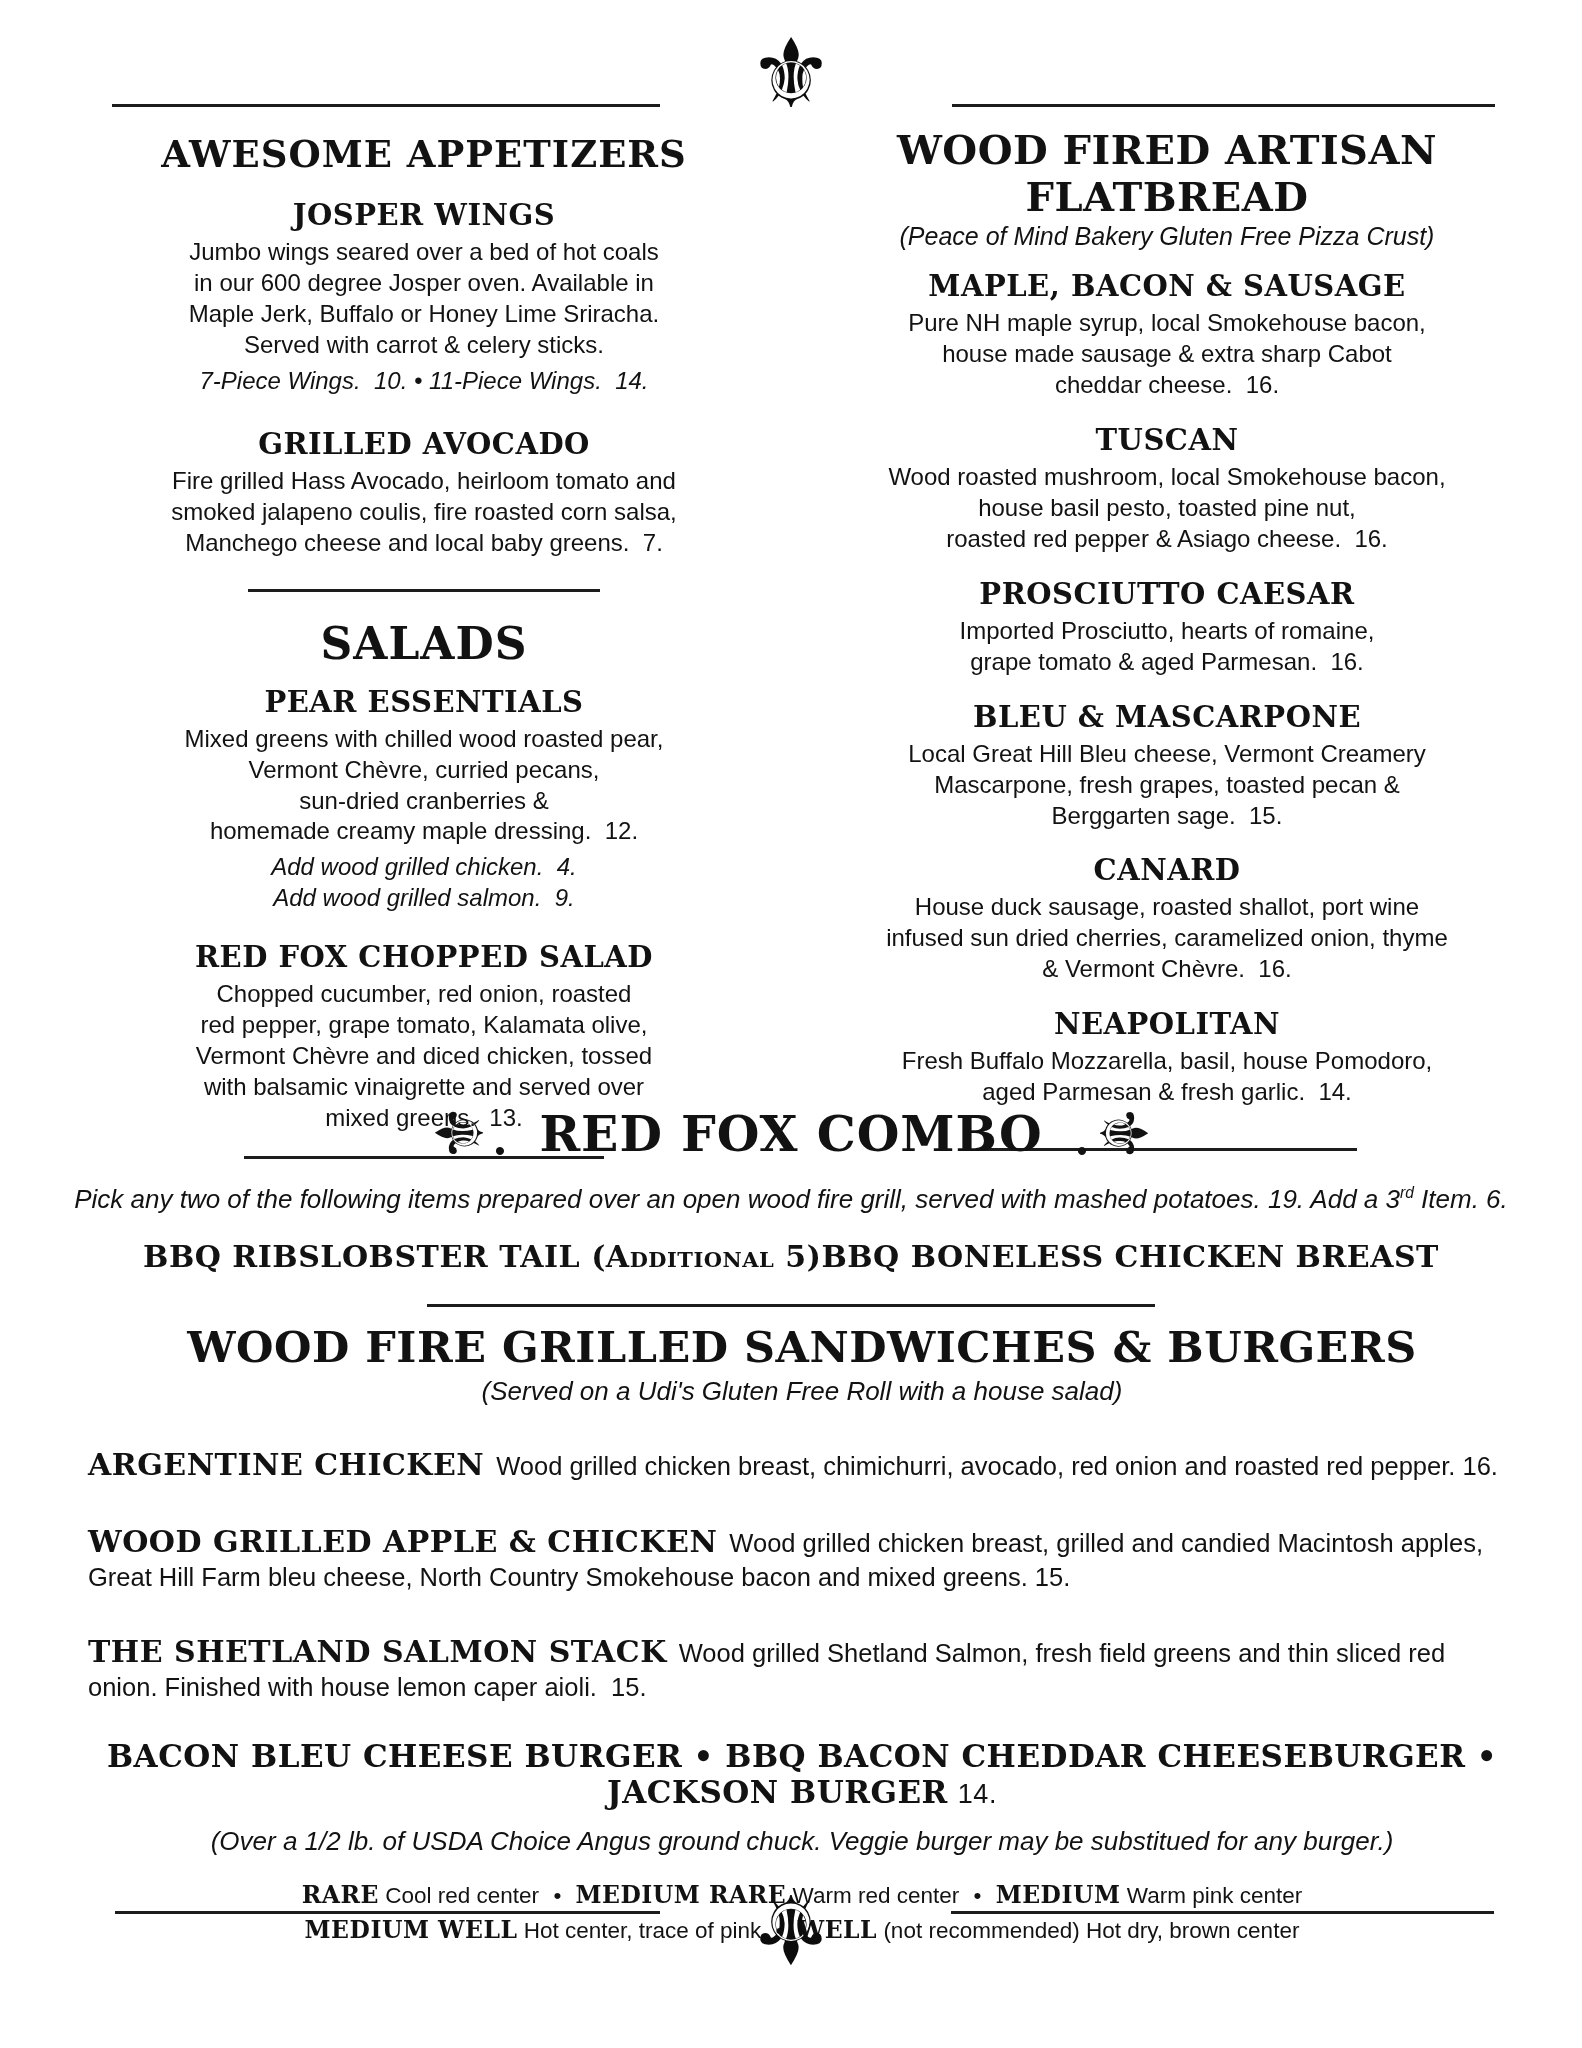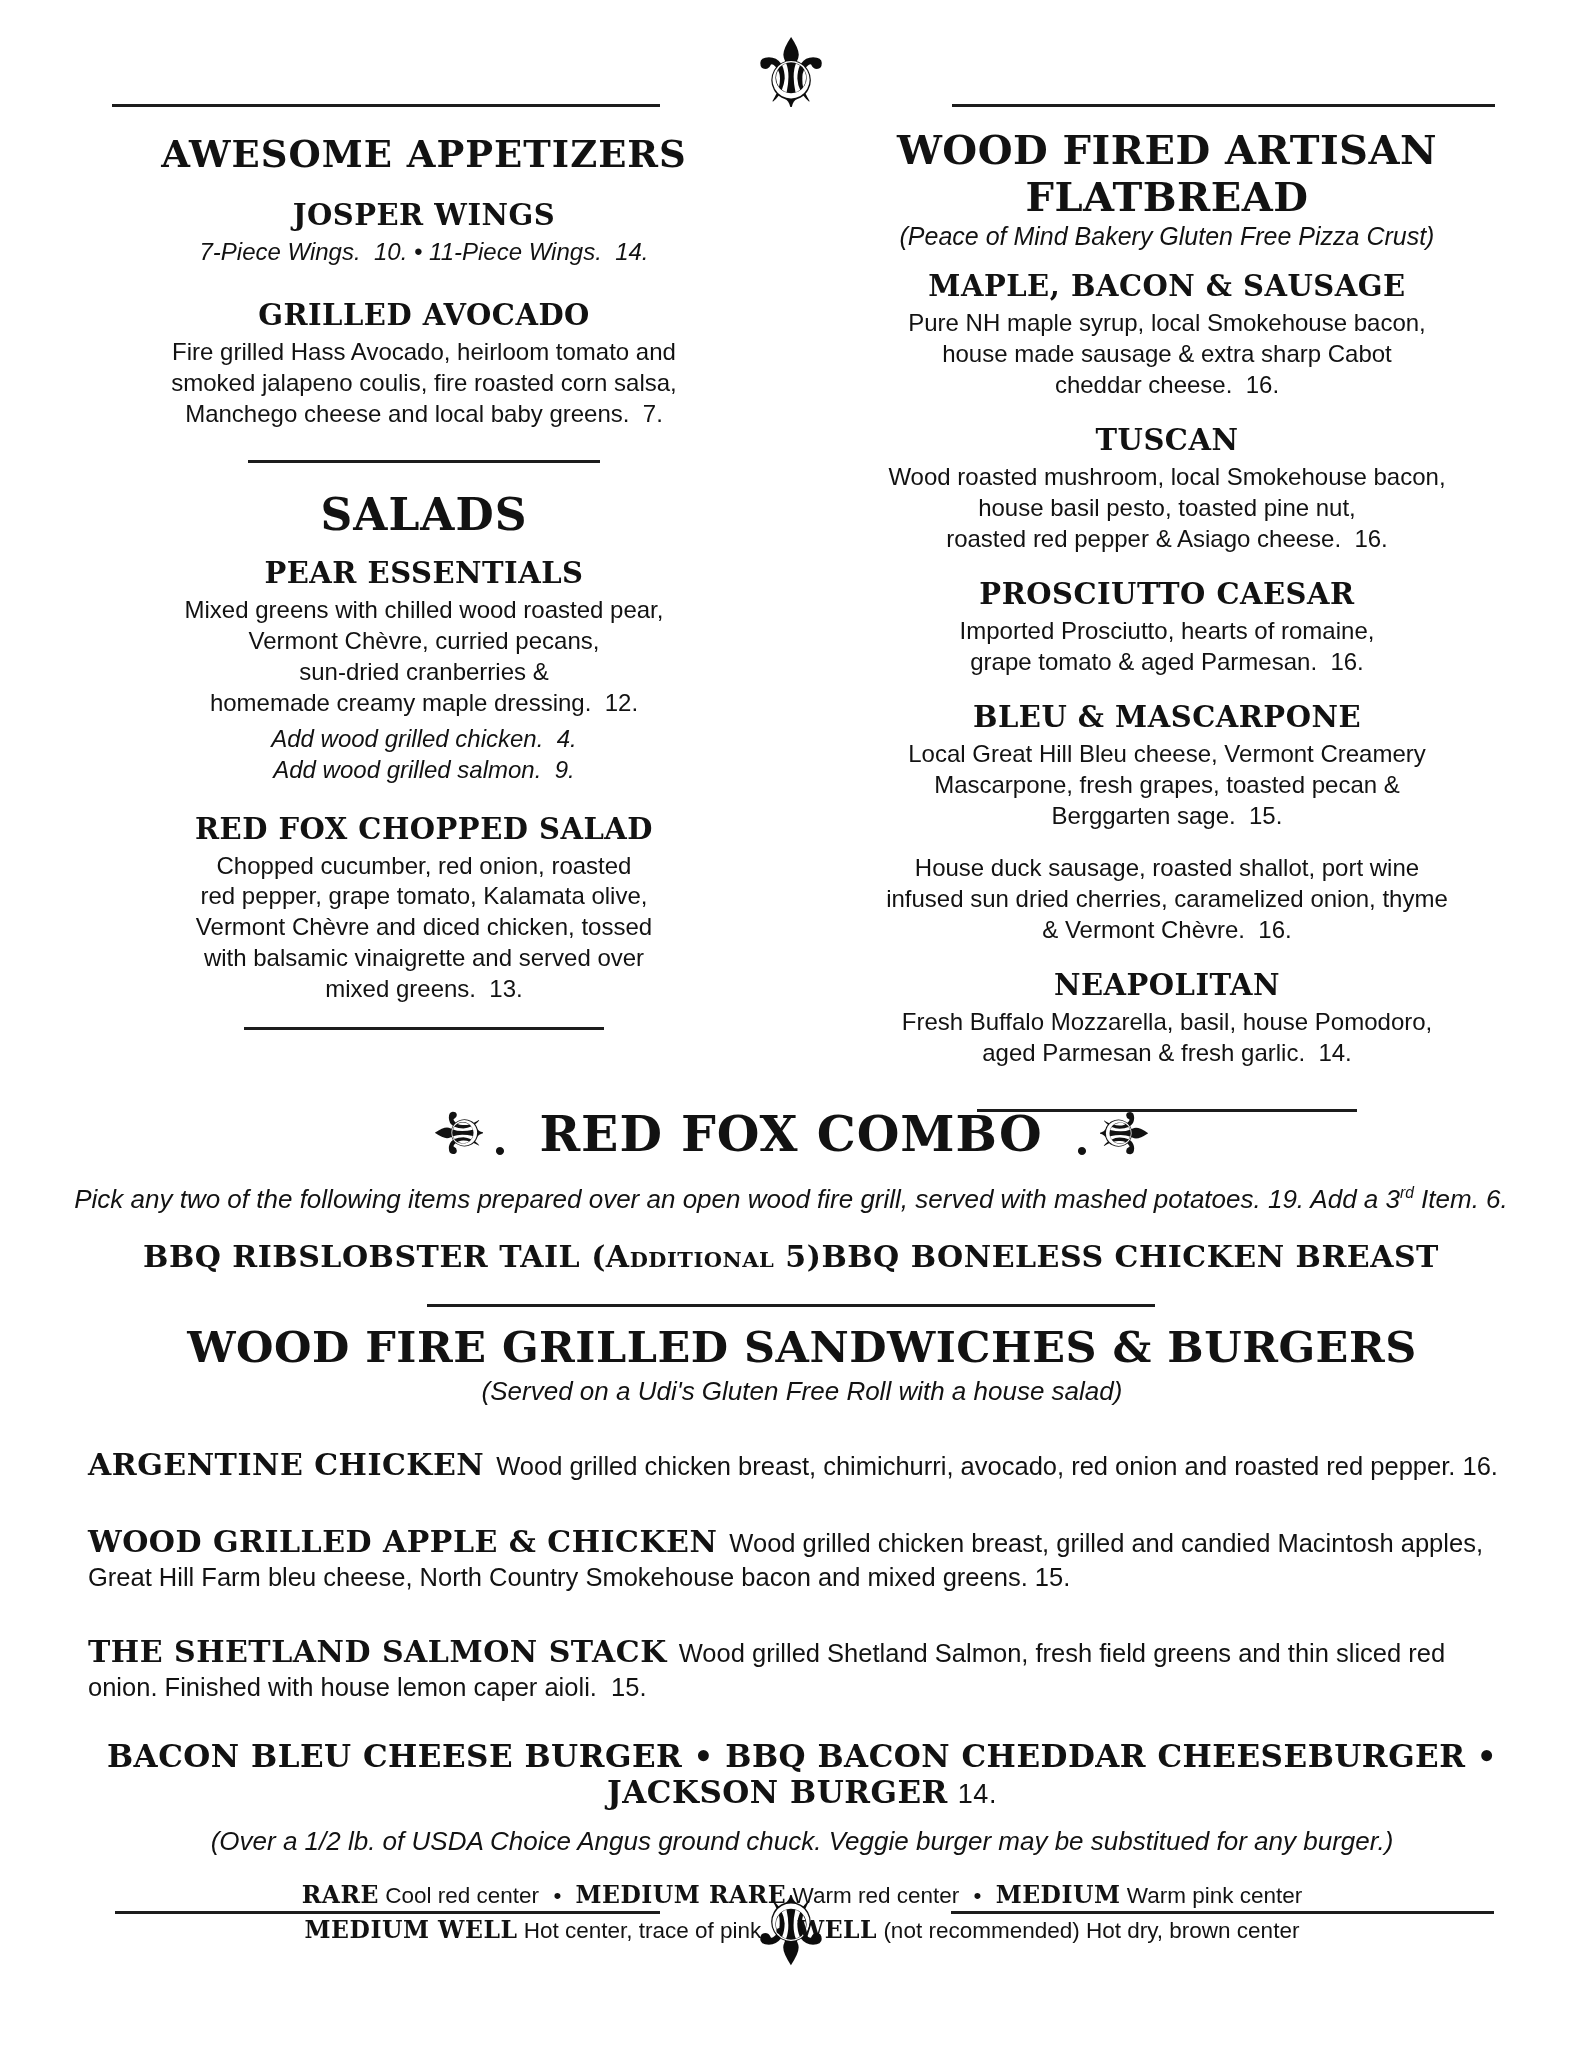--- a/index.html
+++ b/index.html
@@ -77,20 +77,24 @@
 
   <div class="columns">
 
     <div class="col col-left">
 
       <div>
         <div class="sec-title serif">AWESOME APPETIZERS</div>
 
         <div class="menu-item">
           <div class="item-name serif">JOSPER WINGS</div>
+          <div class="desc">Jumbo wings seared over a bed of hot coals
+in our 600 degree Josper oven. Available in
+Maple Jerk, Buffalo or Honey Lime Sriracha.
+Served with carrot &amp; celery sticks.</div>
           <div class="desc italic-desc">7-Piece Wings.&nbsp; 10. • 11-Piece Wings.&nbsp; 14.</div>
         </div>
 
         <div class="menu-item" style="margin-top:30px;">
           <div class="item-name serif">GRILLED AVOCADO</div>
           <div class="desc">Fire grilled Hass Avocado, heirloom tomato and
 smoked jalapeno coulis, fire roasted corn salsa,
 Manchego cheese and local baby greens.&nbsp; 7.</div>
         </div>
       </div>
@@ -150,20 +154,21 @@
         </div>
 
         <div class="menu-item">
           <div class="item-name serif">BLEU &amp; MASCARPONE</div>
           <div class="desc">Local Great Hill Bleu cheese, Vermont Creamery
 Mascarpone, fresh grapes, toasted pecan &amp;
 Berggarten sage.&nbsp; 15.</div>
         </div>
 
         <div class="menu-item">
+          <div class="item-name serif">CANARD</div>
           <div class="desc">House duck sausage, roasted shallot, port wine
 infused sun dried cherries, caramelized onion, thyme
 &amp; Vermont Chèvre.&nbsp; 16.</div>
         </div>
 
         <div class="menu-item">
           <div class="item-name serif">NEAPOLITAN</div>
           <div class="desc">Fresh Buffalo Mozzarella, basil, house Pomodoro,
 aged Parmesan &amp; fresh garlic.&nbsp; 14.</div>
         </div>

